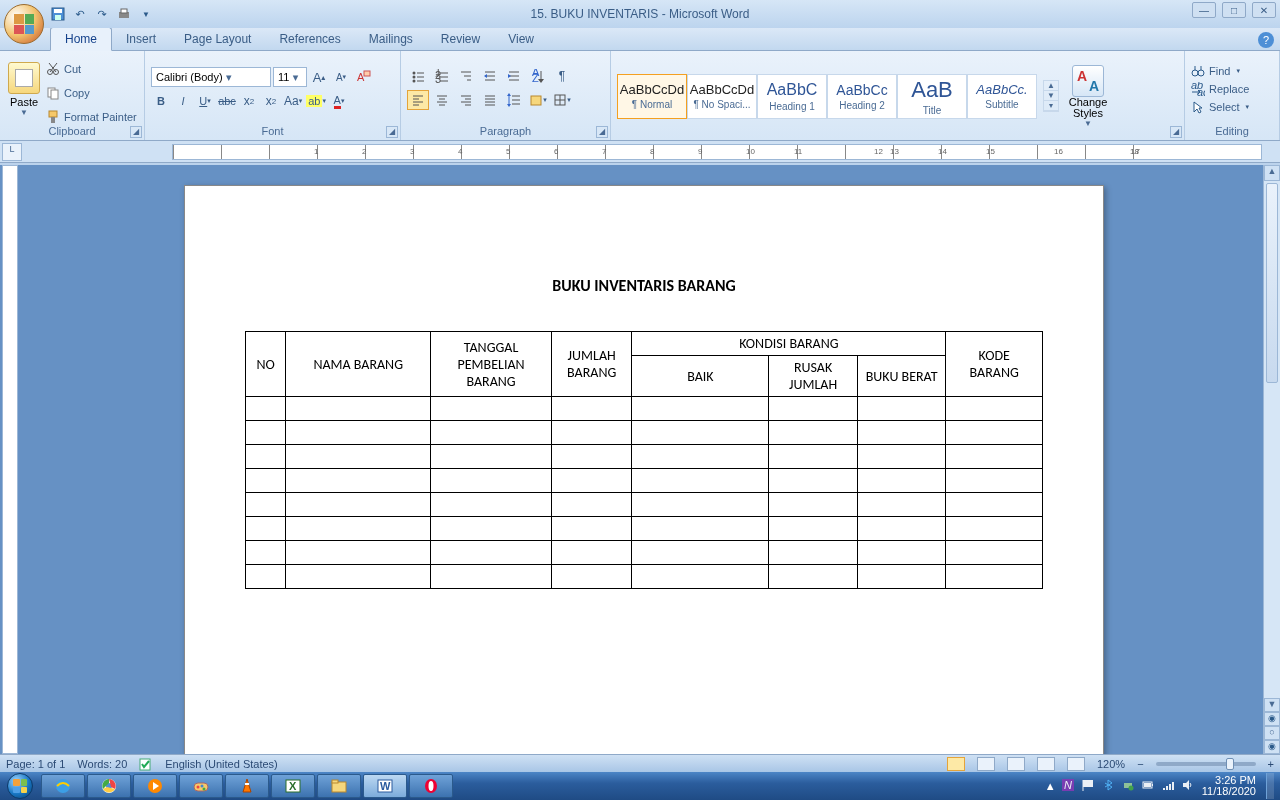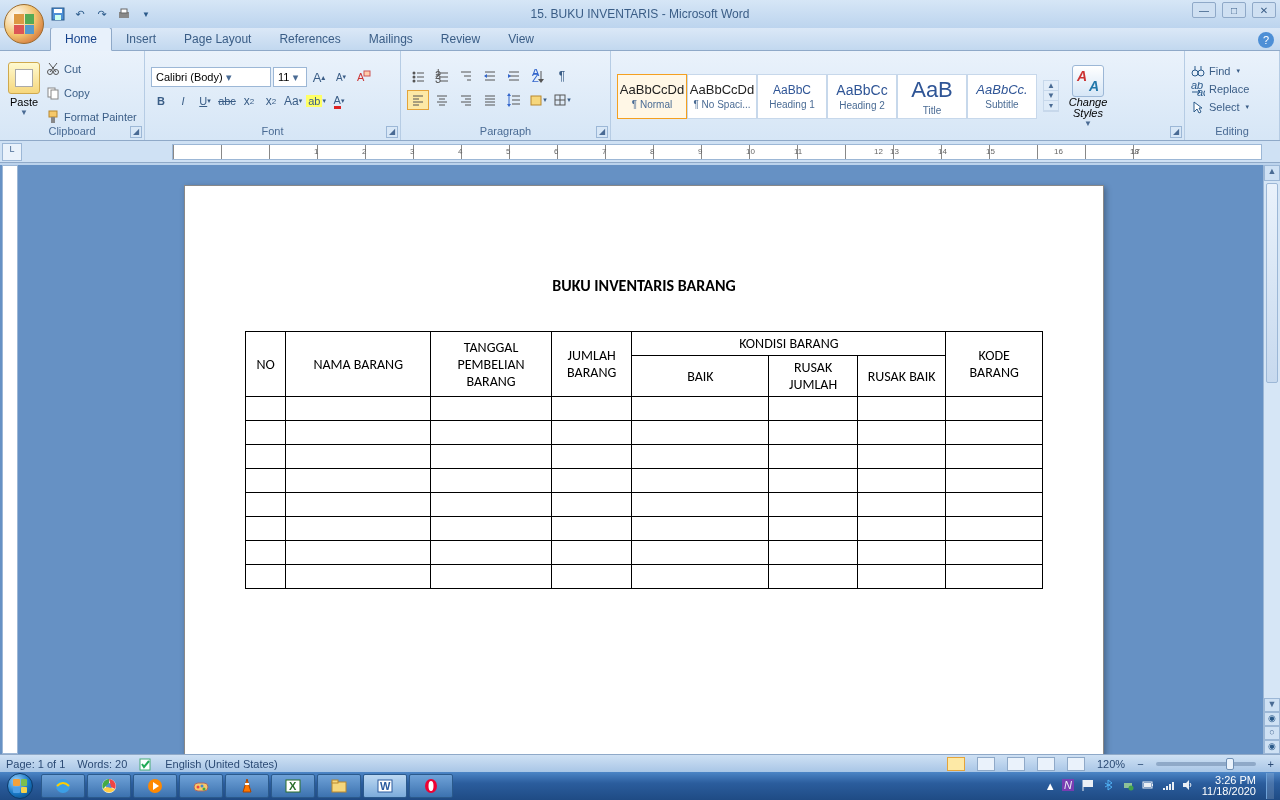--- a/index.html
+++ b/index.html
@@ -57,21 +57,21 @@
 .pgrid{display:grid;grid-template-columns:repeat(8,22px);grid-auto-rows:22px;gap:2px;}
 
 
 .styles{display:flex;gap:0;align-items:stretch;}
 .stylei{width:70px;border:1px solid #c7d8eb;background:#fff;display:flex;flex-direction:column;align-items:center;justify-content:center;padding:2px;}
 .stylei.sel{border-color:#f4a020;background:#fff7e6;}
 .stylei .prev{font-size:13px;color:#222;}
 .stylei .nm{font-size:10px;color:#4a6b94;margin-top:2px;white-space:nowrap;overflow:hidden;}
 .stylectl{width:16px;display:flex;flex-direction:column;border:1px solid #c7d8eb;}
 .stylectl div{flex:1;border-bottom:1px solid #c7d8eb;text-align:center;font-size:8px;color:#4a6b94;}
-.chgsty{width:46px;text-align:center;font-style:italic;}
+.chgsty{width:46px;text-align:center;}
 .chgsty .ico{width:32px;height:32px;margin:0 auto;background:linear-gradient(#fff,#d6e6f6);border:1px solid #9cb7d6;border-radius:3px;position:relative;}
 .chgsty .ico:before{content:"A";position:absolute;left:4px;top:2px;color:#c33;font-weight:bold;font-size:14px;}
 .chgsty .ico:after{content:"A";position:absolute;right:4px;bottom:2px;color:#27a;font-weight:bold;font-size:14px;}
 
 
 .editing div{display:flex;align-items:center;gap:4px;color:#3a5d86;padding:2px 0;}
 .editing i{width:14px;height:14px;display:inline-block;}
 
 
 .rulerbar{height:22px;background:#cfe1f4;display:flex;align-items:center;border-bottom:1px solid #8fa9c8;position:relative;}
@@ -389,21 +389,21 @@
       <div class="styles" id="styles-gallery">
           <div class="stylei sel">
             <div class="prev" style="color:#222;font-size:13px;font-style:normal">AaBbCcDd</div>
             <div class="nm">¶ Normal</div>
           </div>
           <div class="stylei">
             <div class="prev" style="color:#222;font-size:13px;font-style:normal">AaBbCcDd</div>
             <div class="nm">¶ No Spaci...</div>
           </div>
           <div class="stylei">
-            <div class="prev" style="color:#2f5596;font-size:12px;font-style:normal">AaBbC</div>
+            <div class="prev" style="color:#2f5596;font-size:16px;font-style:normal">AaBbC</div>
             <div class="nm">Heading 1</div>
           </div>
           <div class="stylei">
             <div class="prev" style="color:#2f5596;font-size:14px;font-style:normal">AaBbCc</div>
             <div class="nm">Heading 2</div>
           </div>
           <div class="stylei">
             <div class="prev" style="color:#2f5596;font-size:22px;font-style:normal">AaB</div>
             <div class="nm">Title</div>
           </div>
@@ -522,21 +522,21 @@
           <th rowspan="2" style="width:5%">NO</th>
           <th rowspan="2" style="width:18%">NAMA BARANG</th>
           <th rowspan="2" style="width:15%">TANGGAL PEMBELIAN BARANG</th>
           <th rowspan="2" style="width:10%">JUMLAH BARANG</th>
           <th colspan="3">KONDISI BARANG</th>
           <th rowspan="2" style="width:12%">KODE BARANG</th>
         </tr>
         <tr>
           <th style="width:17%">BAIK</th>
           <th style="width:11%">RUSAK JUMLAH</th>
-          <th style="width:11%">RUSAK BAIK</th>
+          <th style="width:11%">BUKU BERAT</th>
         </tr>
       </thead>
       <tbody id="tbody">
           <tr>
             <td>&nbsp;</td>
             <td>&nbsp;</td>
             <td>&nbsp;</td>
             <td>&nbsp;</td>
             <td>&nbsp;</td>
             <td>&nbsp;</td>

